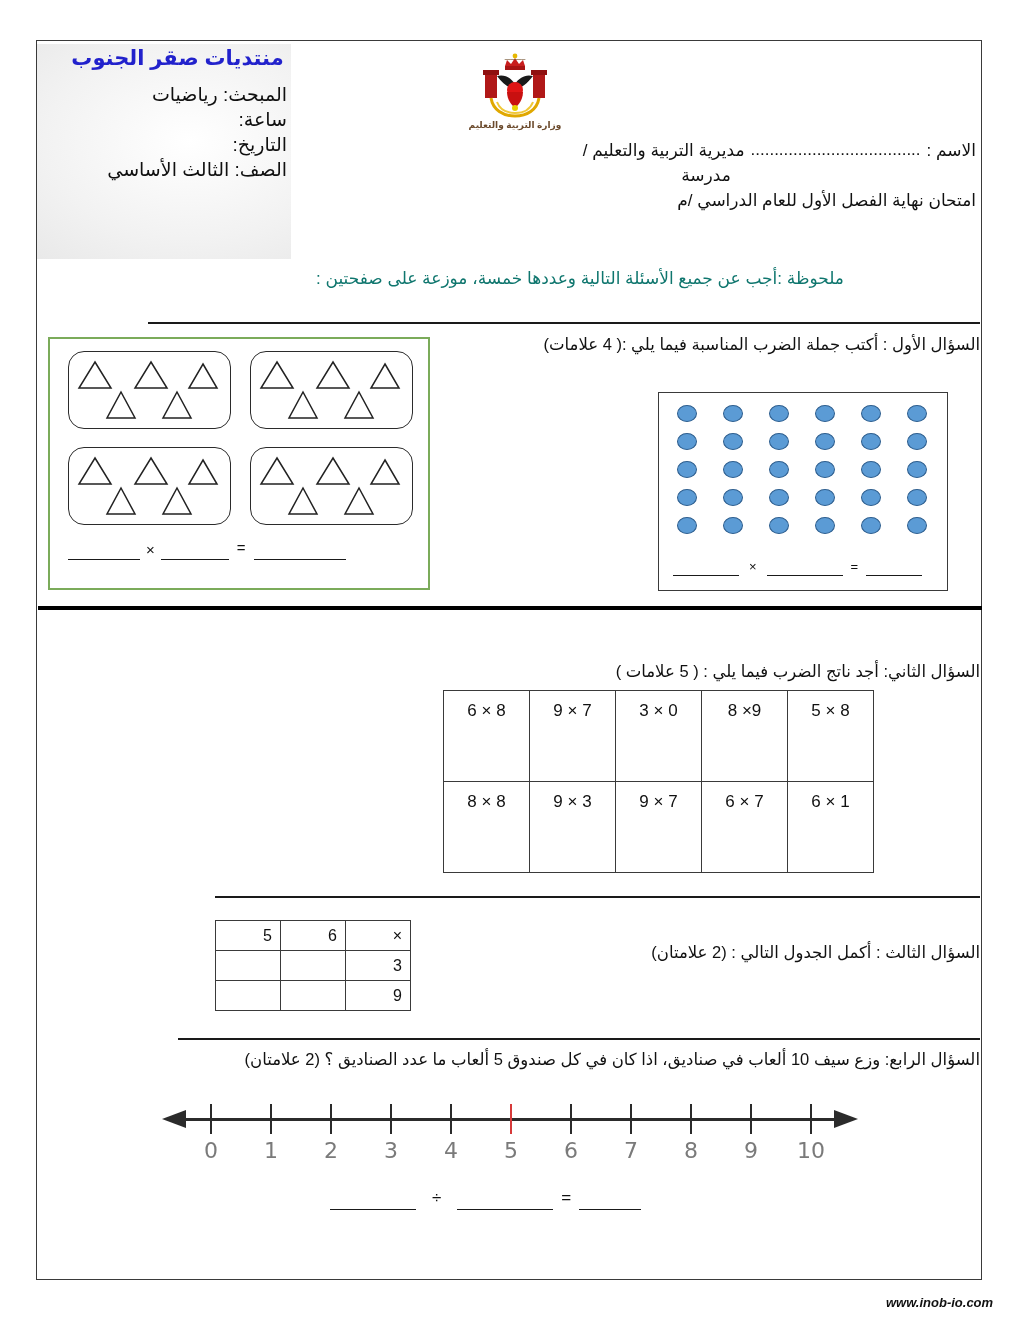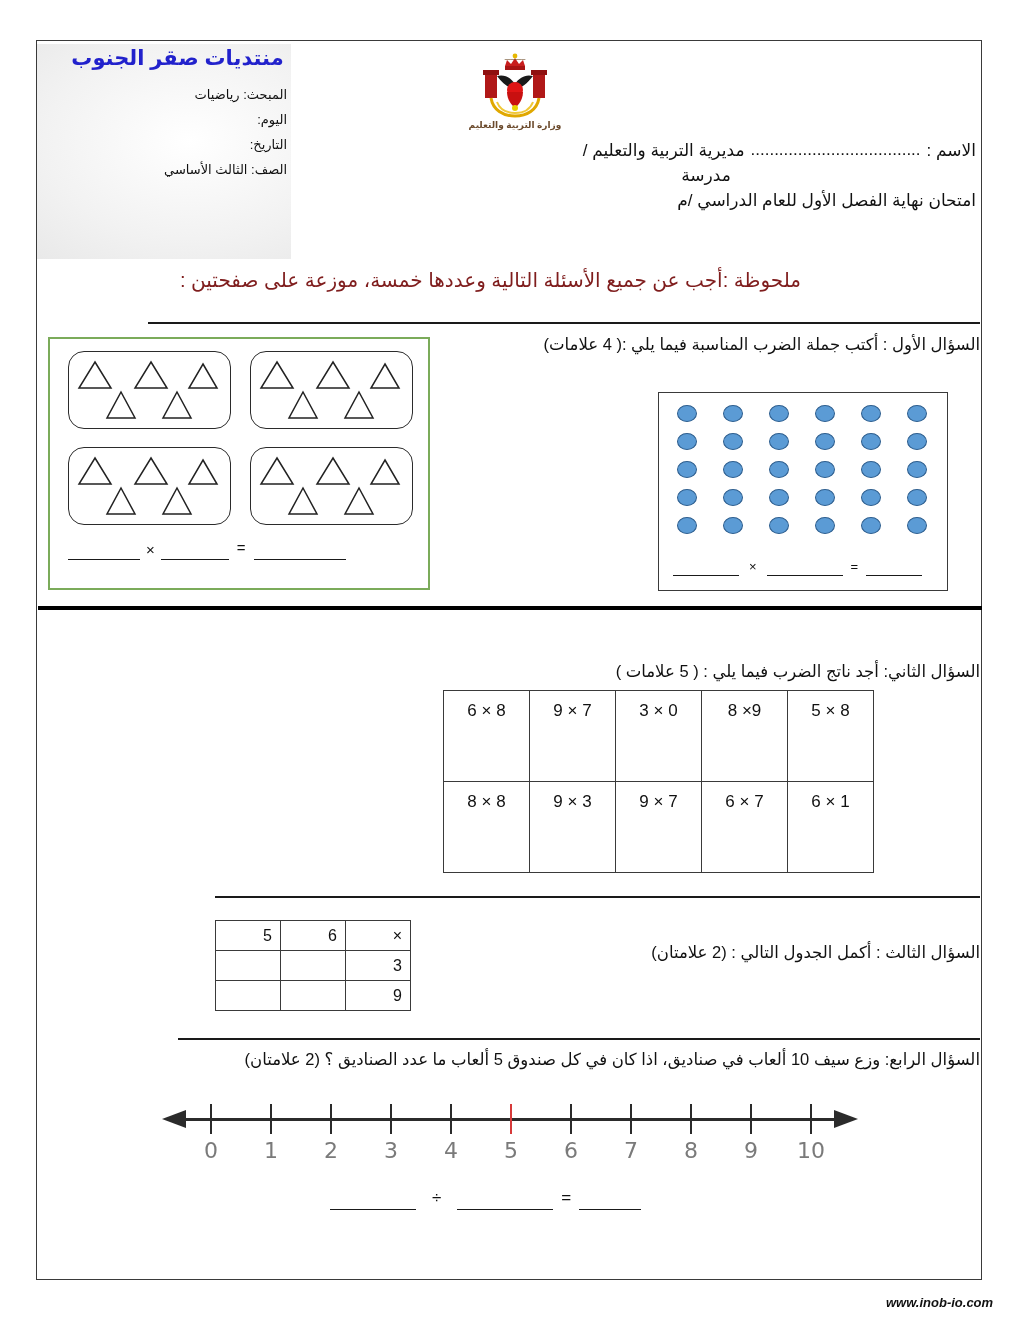--- a/index.html
+++ b/index.html
@@ -38,21 +38,21 @@
     direction:rtl;
     white-space:nowrap;
     letter-spacing:0.5px;
   }
   .info-lines{
     position:absolute;left:37px;top:82px;
     width:250px;
     padding-left:10px;
     box-sizing:border-box;
     direction:rtl;text-align:right;
-    font-size:13px;color:#101010;line-height:25px;
+    font-size:19px;color:#101010;line-height:25px;
   }
   .info-lines div{white-space:nowrap;}
 
   
   .emblem{
     position:absolute;left:455px;top:52px;
     width:120px;height:92px;
   }
   .emblem .mini-top{
     position:absolute;left:30px;top:2px;width:60px;height:9px;
@@ -64,21 +64,21 @@
     color:#6b4a2c;font-size:9px;text-align:center;
     font-weight:700;letter-spacing:-0.5px;white-space:nowrap;
   }
   .header-wrap{position:absolute;left:436px;top:140px;width:540px;}
   .line-name{display:flex;direction:rtl;font-size:17px;color:#111;justify-content:flex-start;gap:6px;}
   .line-center{text-align:center;font-size:17px;color:#111;margin-top:4px;}
   .line-center2{text-align:right;font-size:17px;color:#111;margin-top:4px;}
 
   .note{
     position:absolute;left:180px;top:268px;width:800px;
-    direction:rtl;text-align:left;font-size:20px;color:#7f1d1d;
+    direction:rtl;text-align:center;font-size:17px;color:#0f766e;
   }
 
   
   .hrule{position:absolute;background:#1a1a1a;}
   .rule-thin{height:1.6px;}
   .rule-thick{height:3.5px;background:#000;}
 
   
   .qtext{
     position:absolute;direction:rtl;text-align:right;
@@ -190,21 +190,21 @@
 <body>
 
 <div class="page-frame"></div>
 
 <div class="info-box"></div>
 
 <div class="watermark">منتديات صقر الجنوب</div>
 
 <div class="info-lines">
   <div>المبحث: رياضيات</div>
-  <div>اليوم:</div>
+  <div>ساعة:</div>
   <div>التاريخ:</div>
   <div>الصف: الثالث الأساسي</div>
 </div>
 
 <div class="emblem">
   <div class="mini-top">ــــــــــ</div>
   <svg width="120" height="70" viewBox="0 0 120 70">
 
     <path d="M60 6 L56 12 L52 8 L50 14 L70 14 L68 8 L64 12 Z" fill="#c81e1e"></path>
     <circle cx="60" cy="4" r="2.4" fill="#e6b800"></circle>

